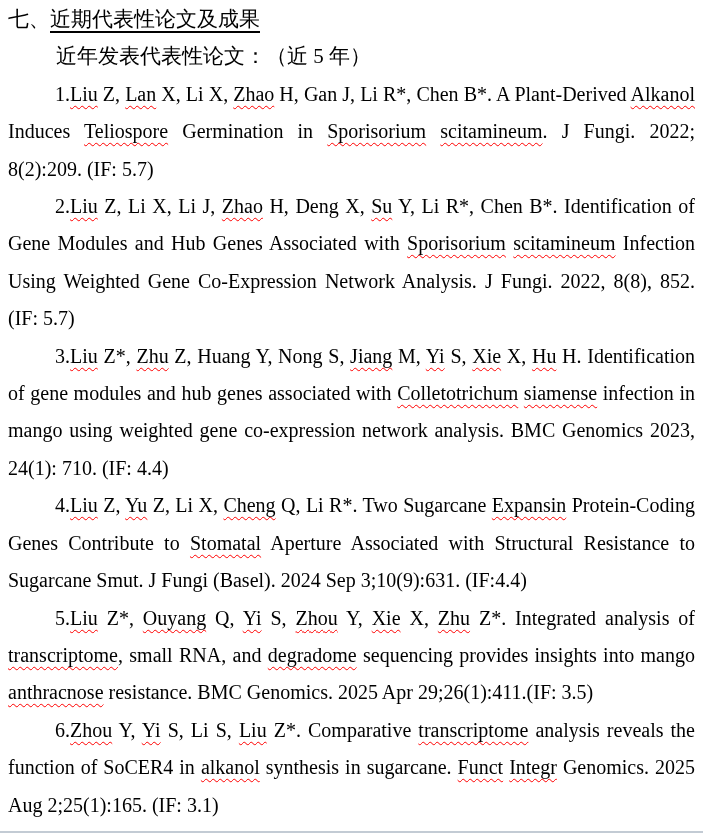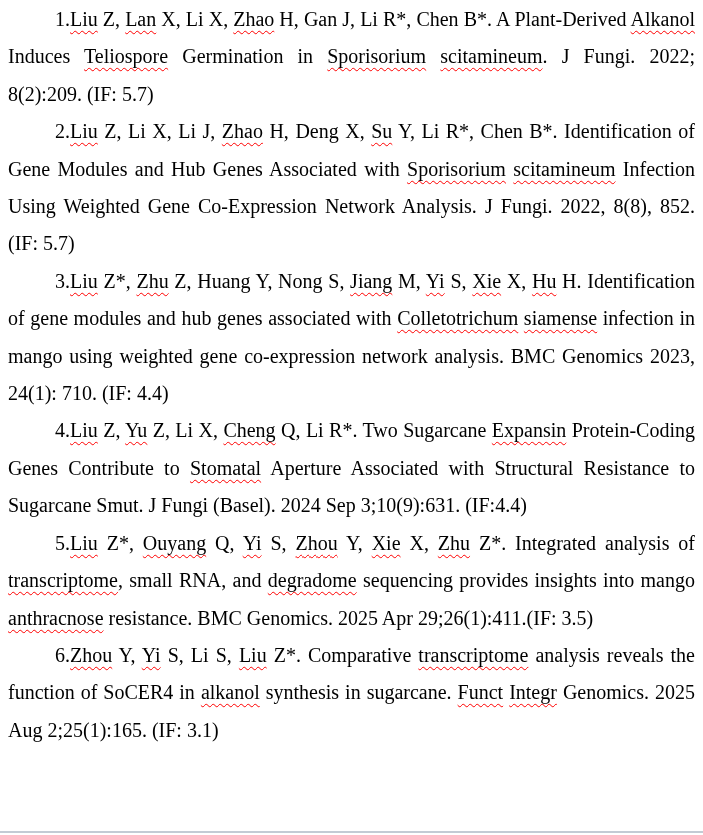--- a/index.html
+++ b/index.html
@@ -57,20 +57,22 @@
     top: 831px;
     width: 703px;
     height: 2px;
     background: var(--divider-color, #c3cbd4);
   }
 </style>
 </head>
 <body>
 
 <div class="page">
+  <p class="heading"><span>七、</span><span class="underlined">近期代表性论文及成果</span></p>
+  <p class="subtitle">近年发表代表性论文：（近 5 年）</p>
   <div>
       <p class="pub"><span>1.</span><span class="bold squiggle">Liu</span><span class="bold"> Z</span><span>, </span><span class="squiggle">Lan</span><span> X, Li X, </span><span class="squiggle">Zhao</span><span> H, Gan J, Li R*, Chen B*. A Plant-Derived </span><span class="squiggle">Alkanol</span><span> Induces </span><span class="squiggle">Teliospore</span><span> Germination in </span><span class="squiggle">Sporisorium</span><span> </span><span class="squiggle">scitamineum</span><span>. J Fungi. 2022; 8(2):209. (IF: 5.7)</span></p>
       <p class="pub"><span>2.</span><span class="bold squiggle">Liu</span><span class="bold"> Z</span><span>, Li X, Li J, </span><span class="squiggle">Zhao</span><span> H, Deng X, </span><span class="squiggle">Su</span><span> Y, Li R*, Chen B*. Identification of Gene Modules and Hub Genes Associated with </span><span class="squiggle">Sporisorium</span><span> </span><span class="squiggle">scitamineum</span><span> Infection Using Weighted Gene Co-Expression Network Analysis. J Fungi. 2022, 8(8), 852. (IF: 5.7)</span></p>
       <p class="pub"><span>3.</span><span class="bold squiggle">Liu</span><span class="bold"> Z*</span><span>, </span><span class="squiggle">Zhu</span><span> Z, Huang Y, Nong S, </span><span class="squiggle">Jiang</span><span> M, </span><span class="squiggle">Yi</span><span> S, </span><span class="squiggle">Xie</span><span> X, </span><span class="squiggle">Hu</span><span> H. Identification of gene modules and hub genes associated with </span><span class="squiggle">Colletotrichum</span><span> </span><span class="squiggle">siamense</span><span> infection in mango using weighted gene co-expression network analysis. BMC Genomics 2023, 24(1): 710. (IF: 4.4)</span></p>
       <p class="pub"><span>4.</span><span class="bold squiggle">Liu</span><span class="bold"> Z</span><span>, </span><span class="squiggle">Yu</span><span> Z, Li X, </span><span class="squiggle">Cheng</span><span> Q, Li R*. Two Sugarcane </span><span class="squiggle">Expansin</span><span> Protein-Coding Genes Contribute to </span><span class="squiggle">Stomatal</span><span> Aperture Associated with Structural Resistance to Sugarcane Smut. J Fungi (Basel). 2024 Sep 3;10(9):631. (IF:4.4)</span></p>
       <p class="pub"><span>5.</span><span class="bold squiggle">Liu</span><span class="bold"> Z*</span><span>, </span><span class="squiggle">Ouyang</span><span> Q, </span><span class="squiggle">Yi</span><span> S, </span><span class="squiggle">Zhou</span><span> Y, </span><span class="squiggle">Xie</span><span> X, </span><span class="squiggle">Zhu</span><span> Z*. Integrated analysis of </span><span class="squiggle">transcriptome</span><span>, small RNA, and </span><span class="squiggle">degradome</span><span> sequencing provides insights into mango </span><span class="squiggle">anthracnose</span><span> resistance. BMC Genomics. 2025 Apr 29;26(1):411.(IF: 3.5)</span></p>
       <p class="pub"><span>6.</span><span class="squiggle">Zhou</span><span> Y, </span><span class="squiggle">Yi</span><span> S, Li S, </span><span class="bold squiggle">Liu</span><span class="bold"> Z*</span><span>. Comparative </span><span class="squiggle">transcriptome</span><span> analysis reveals the function of SoCER4 in </span><span class="squiggle">alkanol</span><span> synthesis in sugarcane. </span><span class="squiggle">Funct</span><span> </span><span class="squiggle">Integr</span><span> Genomics. 2025 Aug 2;25(1):165. (IF: 3.1)</span></p>
     </div>
 </div>
 

